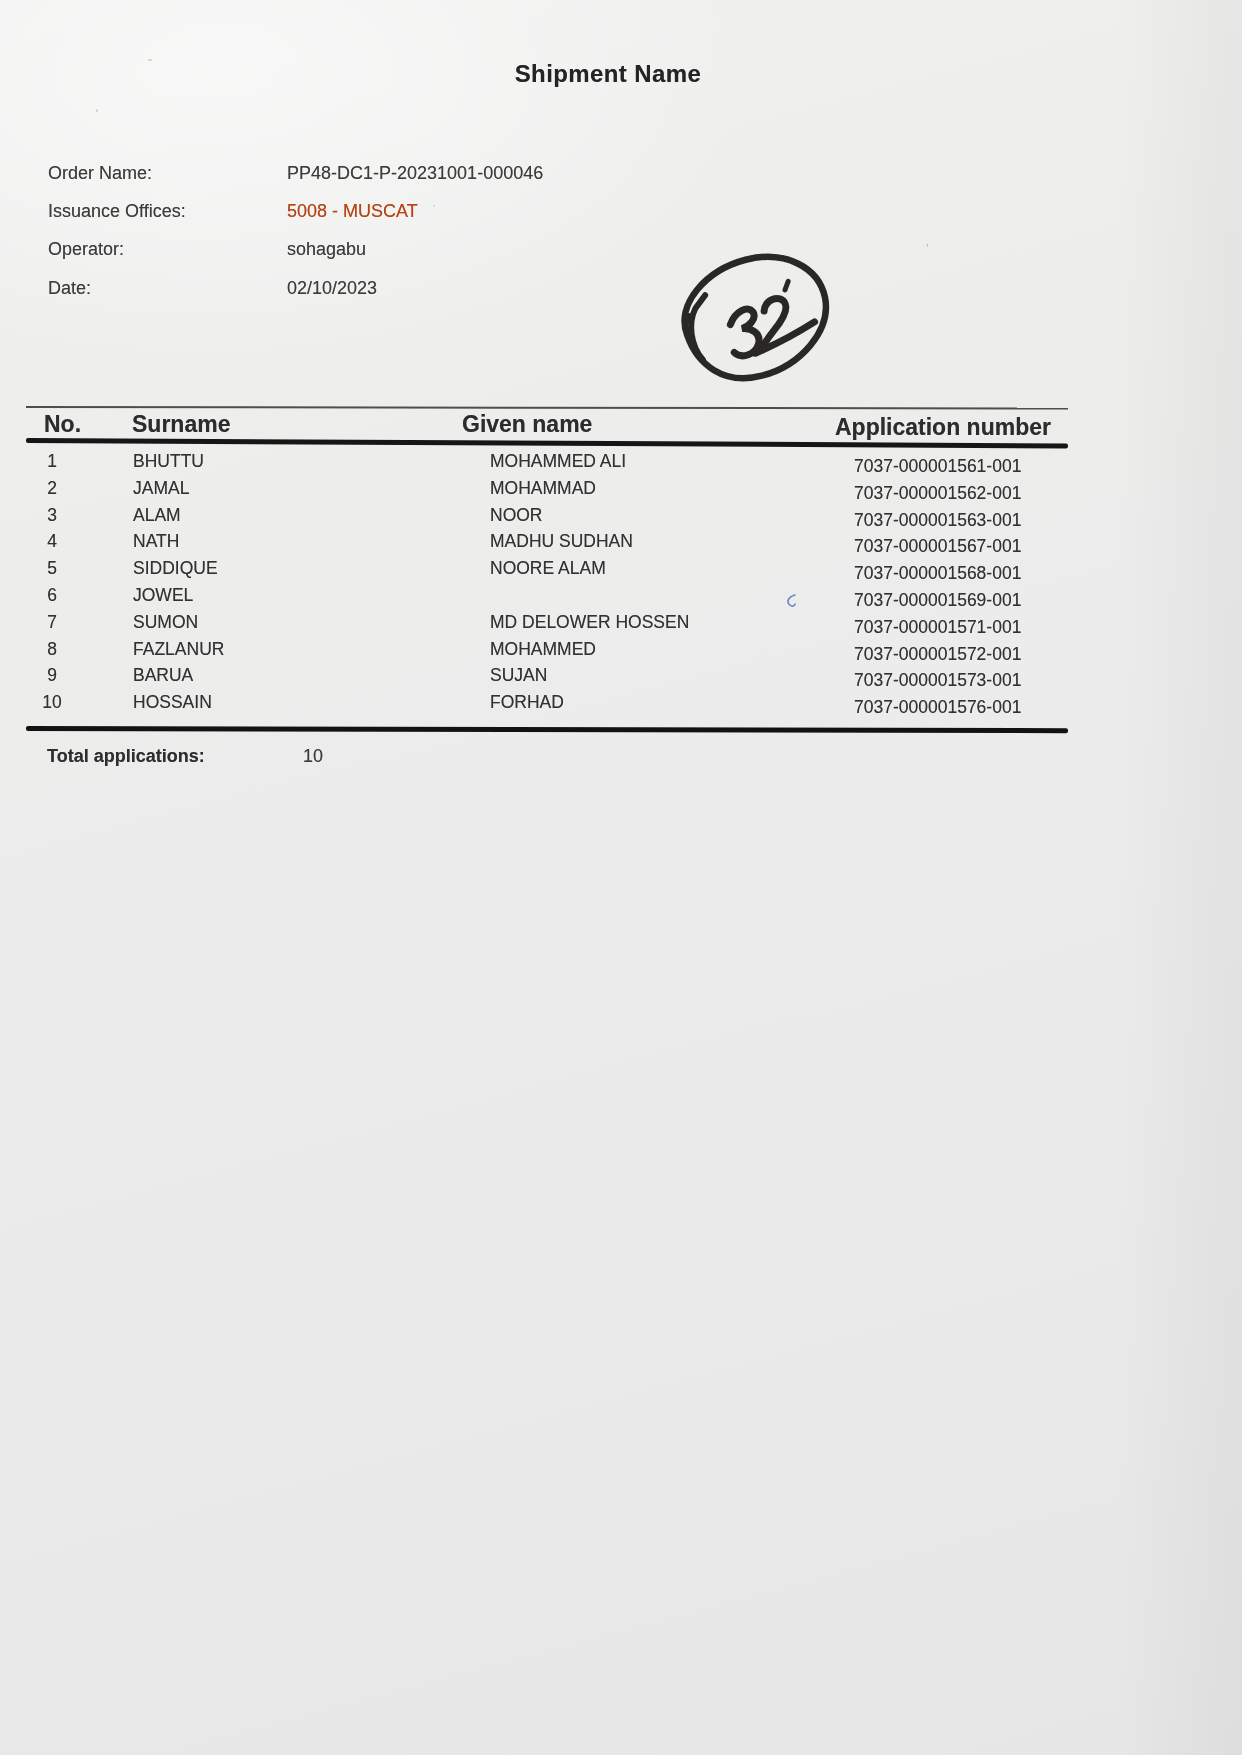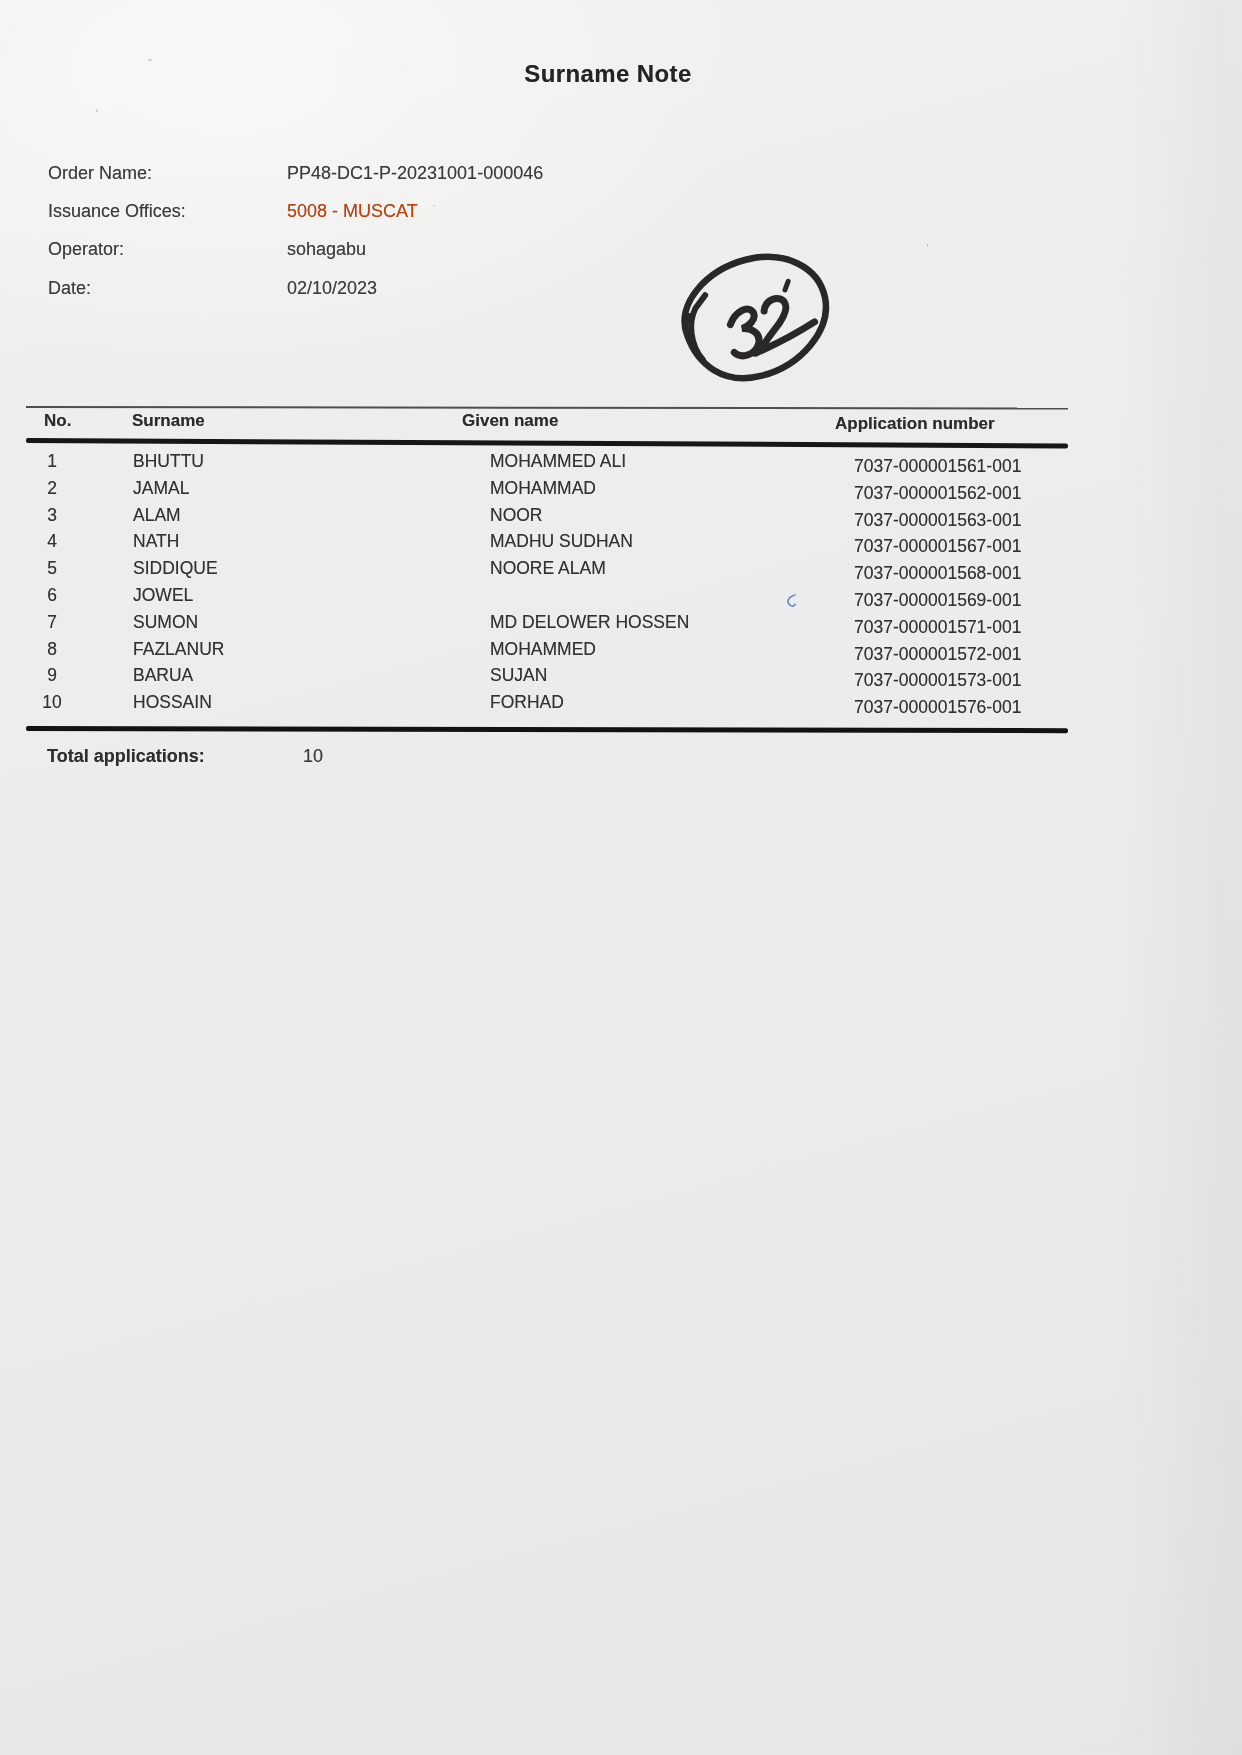--- a/index.html
+++ b/index.html
@@ -23,21 +23,21 @@
   .fields{position:absolute;left:48px;top:163px;color:#3c3c3c;font-size:18px;}
   .field-row{height:38.2px;line-height:20px;white-space:nowrap;}
   .field-label{display:inline-block;width:234px;}
   .field-value{display:inline-block;text-align:center;}
   .bold-value{font-weight:normal;color:#c2410c;}
   .scan-text{text-shadow:0 0 0.5px rgba(70,70,70,0.55);}
   .hline{position:absolute;left:26px;width:1042px;background:#1a1a1a;}
   .line-top{top:406px;height:2px;background:#4e4e4e;transform:rotate(0.08deg);transform-origin:left center;}
   .line-mid{top:438px;height:5px;background:#161616;transform:rotate(0.3deg);transform-origin:left center;border-radius:2px;}
   .line-bottom{top:726px;height:5px;background:#121212;transform:rotate(0.12deg);transform-origin:left center;border-radius:2px;}
-  .th{position:absolute;top:411px;font-size:17px;font-weight:bold;color:#2c2c2c;}
+  .th{position:absolute;top:411px;font-size:23px;font-weight:bold;color:#2c2c2c;}
   .th-no{left:44px;}
   .th-surname{left:132px;}
   .th-given{left:462px;}
   .th-app{left:835px;top:414px;}
   .tbody{position:absolute;left:0;top:451px;width:1242px;}
   .tr{position:relative;height:26.8px;font-size:17.5px;color:#323232;}
   .td{position:absolute;top:0;white-space:nowrap;text-align:center;}
   .td-no{left:38px;width:28px;text-align:center;}
   .td-surname{left:133px;}
   .td-given{left:490px;}
@@ -46,21 +46,21 @@
   .footer-value{position:absolute;left:303px;top:746px;font-size:18px;color:#3a3a3a;}
   .annotation-svg{position:absolute;left:668px;top:248px;}
   .ink-blue{position:absolute;left:783px;top:592px;}
   .speck{position:absolute;color:#8a8a88;font-size:12px;opacity:0.6;}
 </style>
 </head>
 <body>
 
 <div class="paper"></div>
 
-<div class="title scan-text">Surname Note</div>
+<div class="title scan-text">Shipment Name</div>
 
 <div class="fields">
   <div class="field-row">
     <span class="field-label scan-text">Order Name:</span>
     <span class="field-value scan-text">PP48-DC1-P-20231001-000046</span>
   </div>
   <div class="field-row">
     <span class="field-label scan-text">Issuance Offices:</span>
     <span class="field-value bold-value scan-text">5008 - MUSCAT</span>
   </div>

